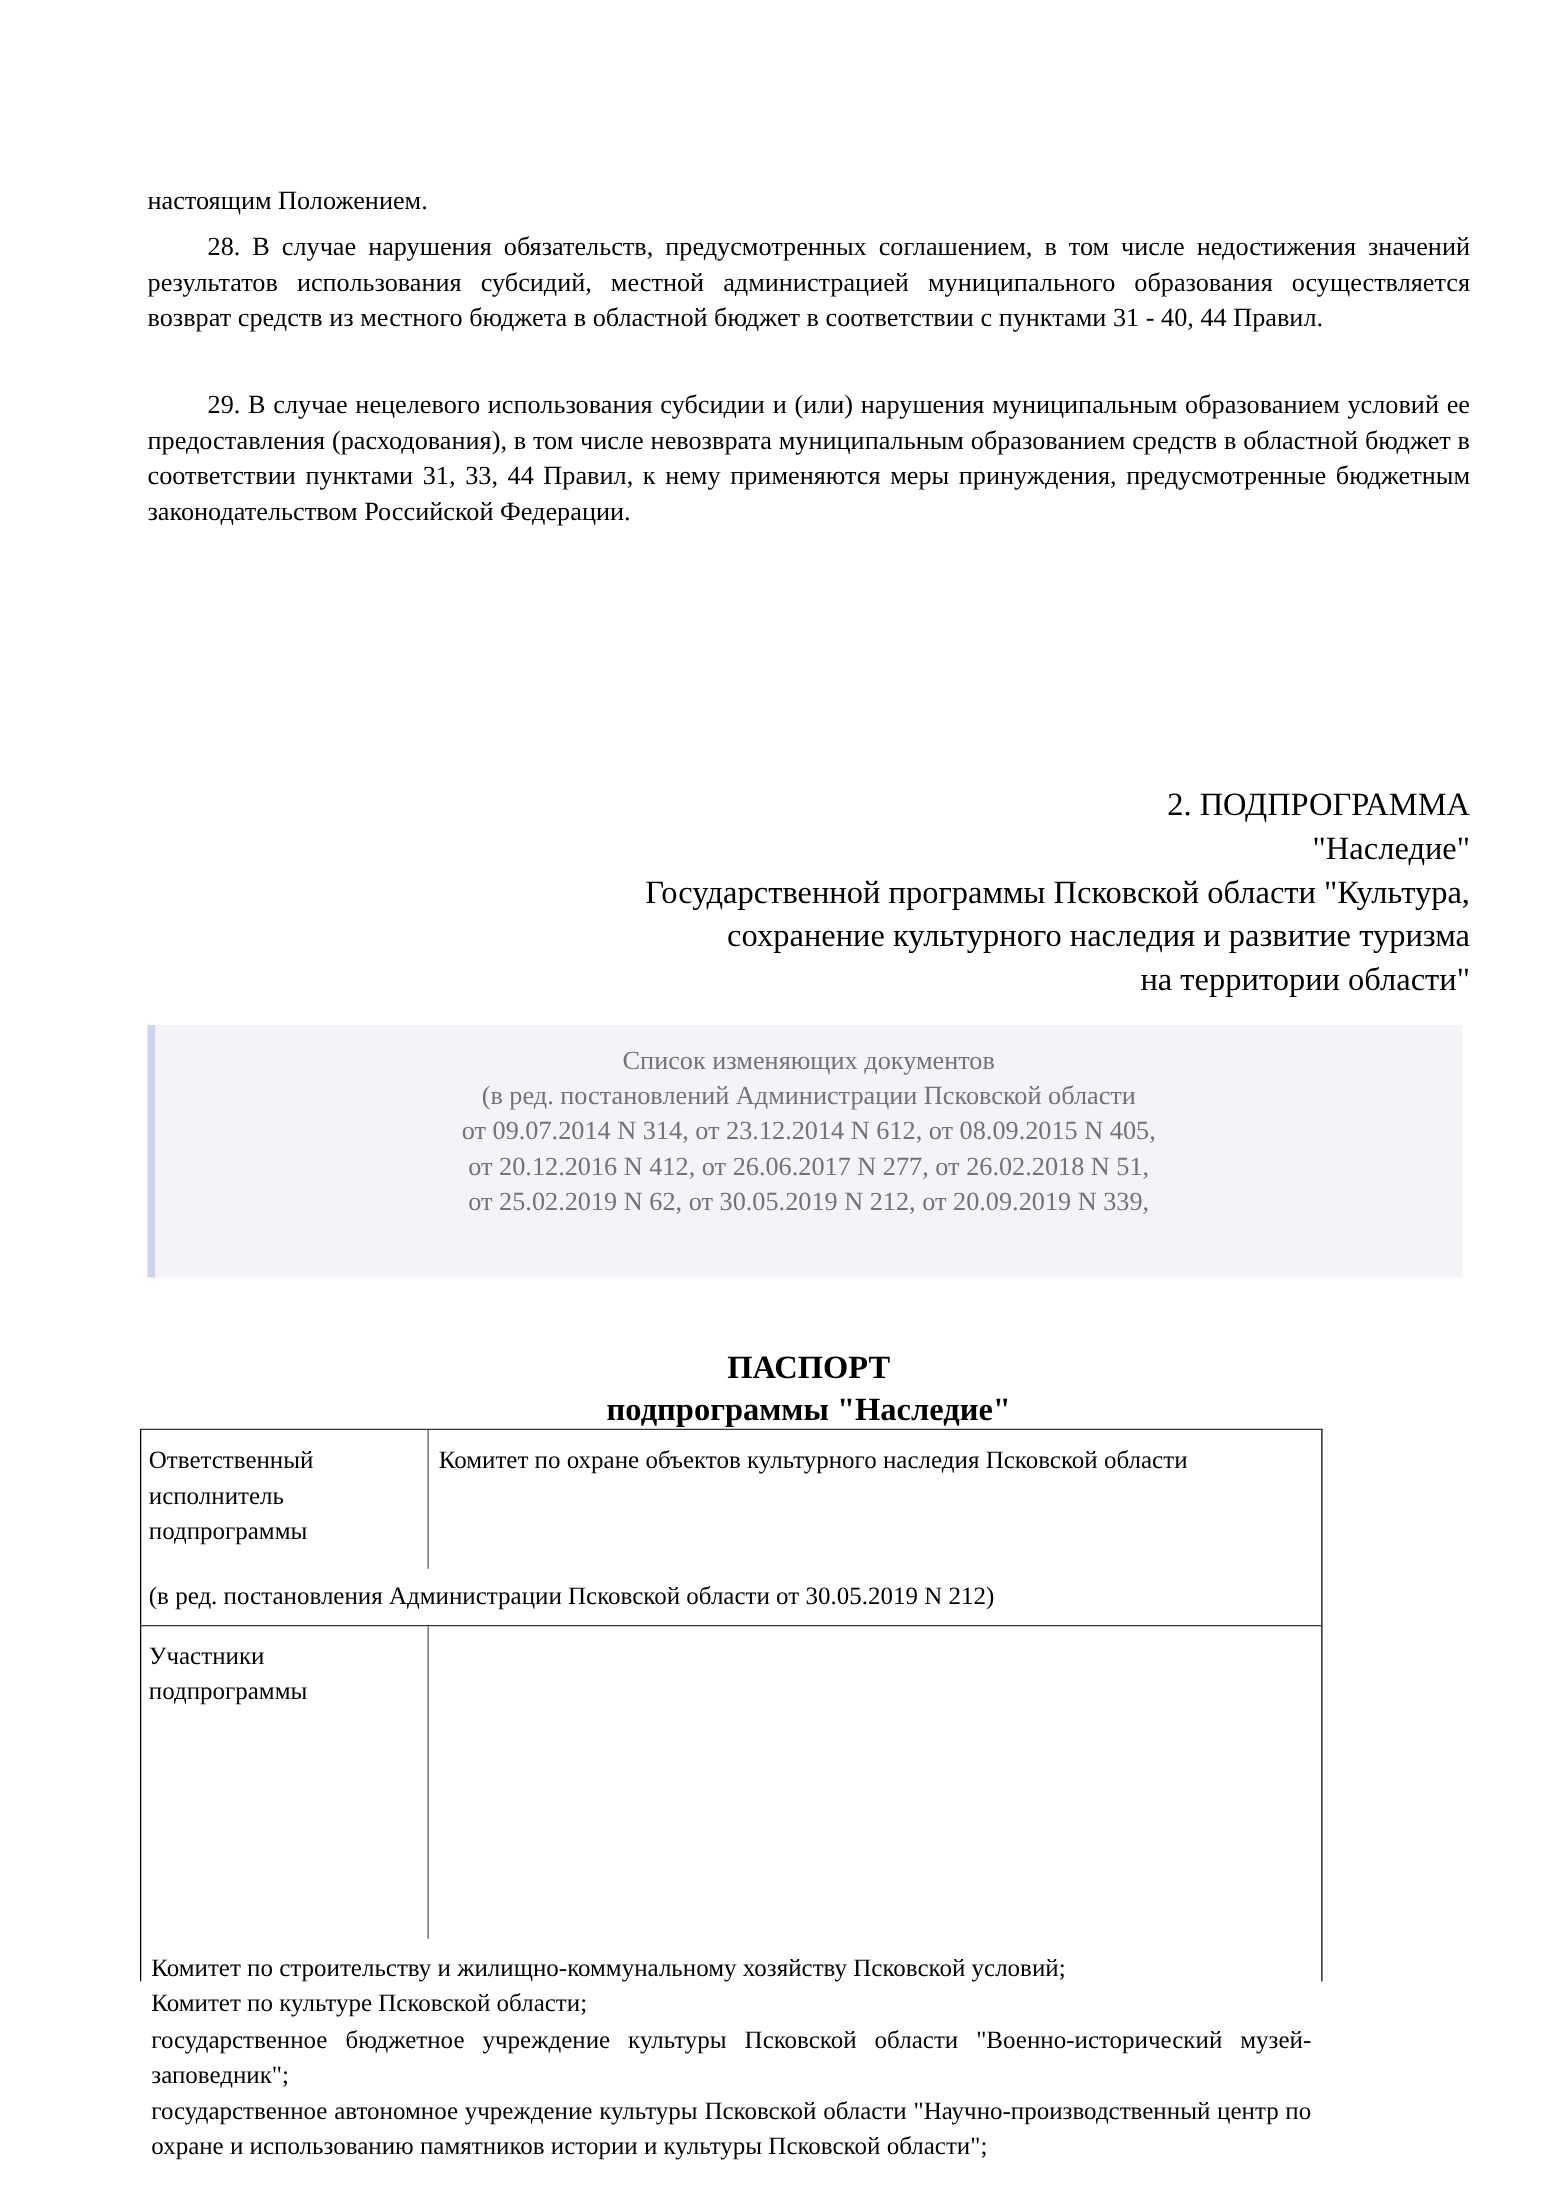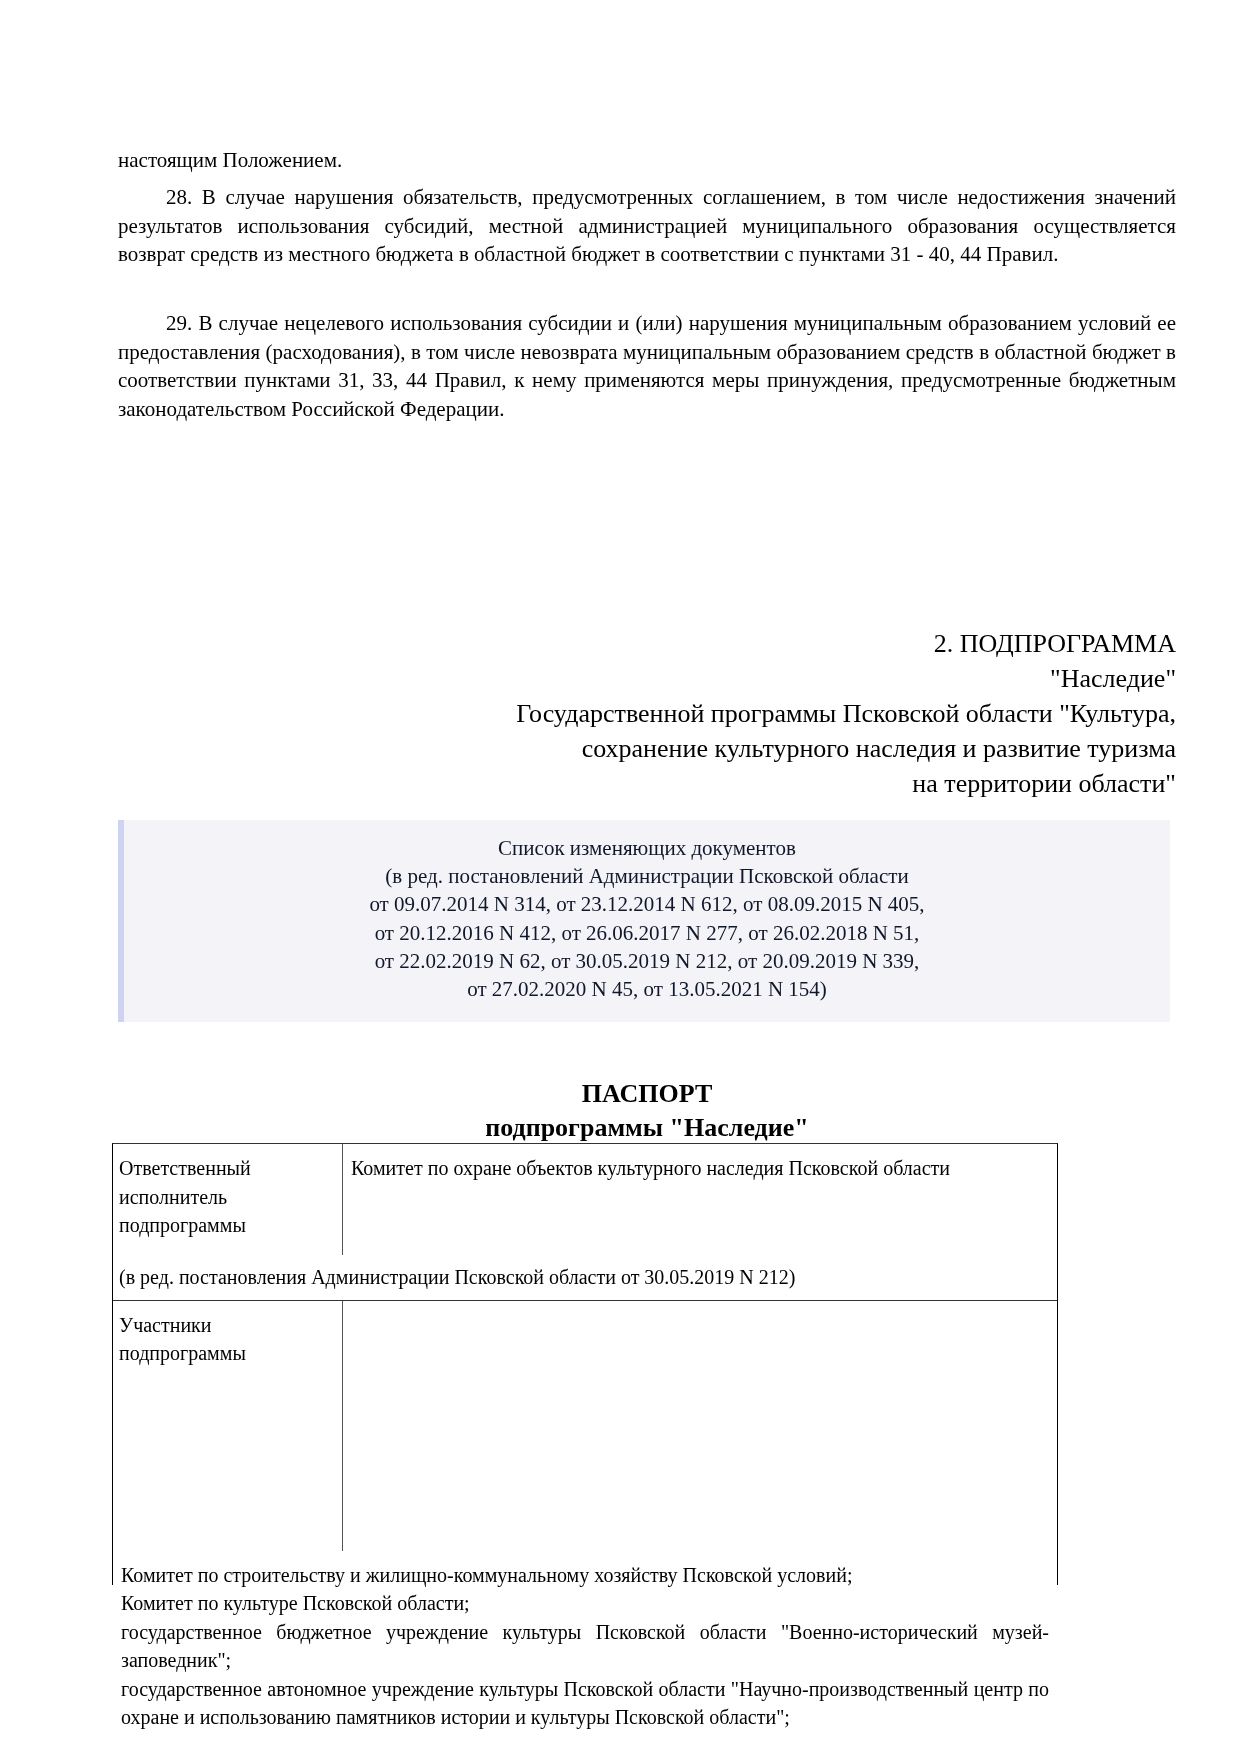--- a/index.html
+++ b/index.html
@@ -13,21 +13,21 @@
     position: absolute; left: 118px; width: 1058px;
     font-size: 21px; line-height: 28.5px; text-align: justify;
   }
   .heading {
     position: absolute; left: 118px; width: 1058px; text-align: right;
     font-weight: normal; font-size: 26px; line-height: 35px;
   }
   .edits {
     position: absolute; left: 118px; top: 820px; width: 1052px; height: 202px;
     background: #f4f3f8; border-left: 6px solid #ced3f1; box-sizing: border-box;
-    color: #0f172a; text-align: center; font-size: 21px; line-height: 28.2px;
+    color: #737373; text-align: center; font-size: 21px; line-height: 28.2px;
     padding-top: 14px;
   }
   .passport-title {
     position: absolute; left: 118px; width: 1058px; text-align: center;
     font-weight: bold; font-size: 26px; line-height: 34px;
   }
   .tbl {
     position: absolute; left: 112px; top: 1143px; width: 946px;
     border-left: 1.5px solid #000; border-right: 1.5px solid #000;
     border-top: 1.5px solid #333; box-sizing: border-box;
@@ -65,22 +65,21 @@
     <span class="line">Государственной программы Псковской области "Культура,</span>
     <span class="line">сохранение культурного наследия и развитие туризма</span>
     <span class="line">на территории области"</span>
   </div>
 
   <div class="edits">
     <span class="line">Список изменяющих документов</span>
     <span class="line">(в ред. постановлений Администрации Псковской области</span>
     <span class="line">от 09.07.2014 N 314, от 23.12.2014 N 612, от 08.09.2015 N 405,</span>
     <span class="line">от 20.12.2016 N 412, от 26.06.2017 N 277, от 26.02.2018 N 51,</span>
-    <span class="line">от 22.02.2019 N 62, от 30.05.2019 N 212, от 20.09.2019 N 339,</span>
-    <span class="line">от 27.02.2020 N 45, от 13.05.2021 N 154)</span>
+    <span class="line">от 25.02.2019 N 62, от 30.05.2019 N 212, от 20.09.2019 N 339,</span>
   </div>
 
   <div class="passport-title" style="top:1048px;margin-top:29px;">
     <span class="line">ПАСПОРТ</span>
     <span class="line">подпрограммы "Наследие"</span>
   </div>
 
   <div class="tbl">
     <div class="row r1">
       <div class="cell-l">Ответственный исполнитель подпрограммы</div>

